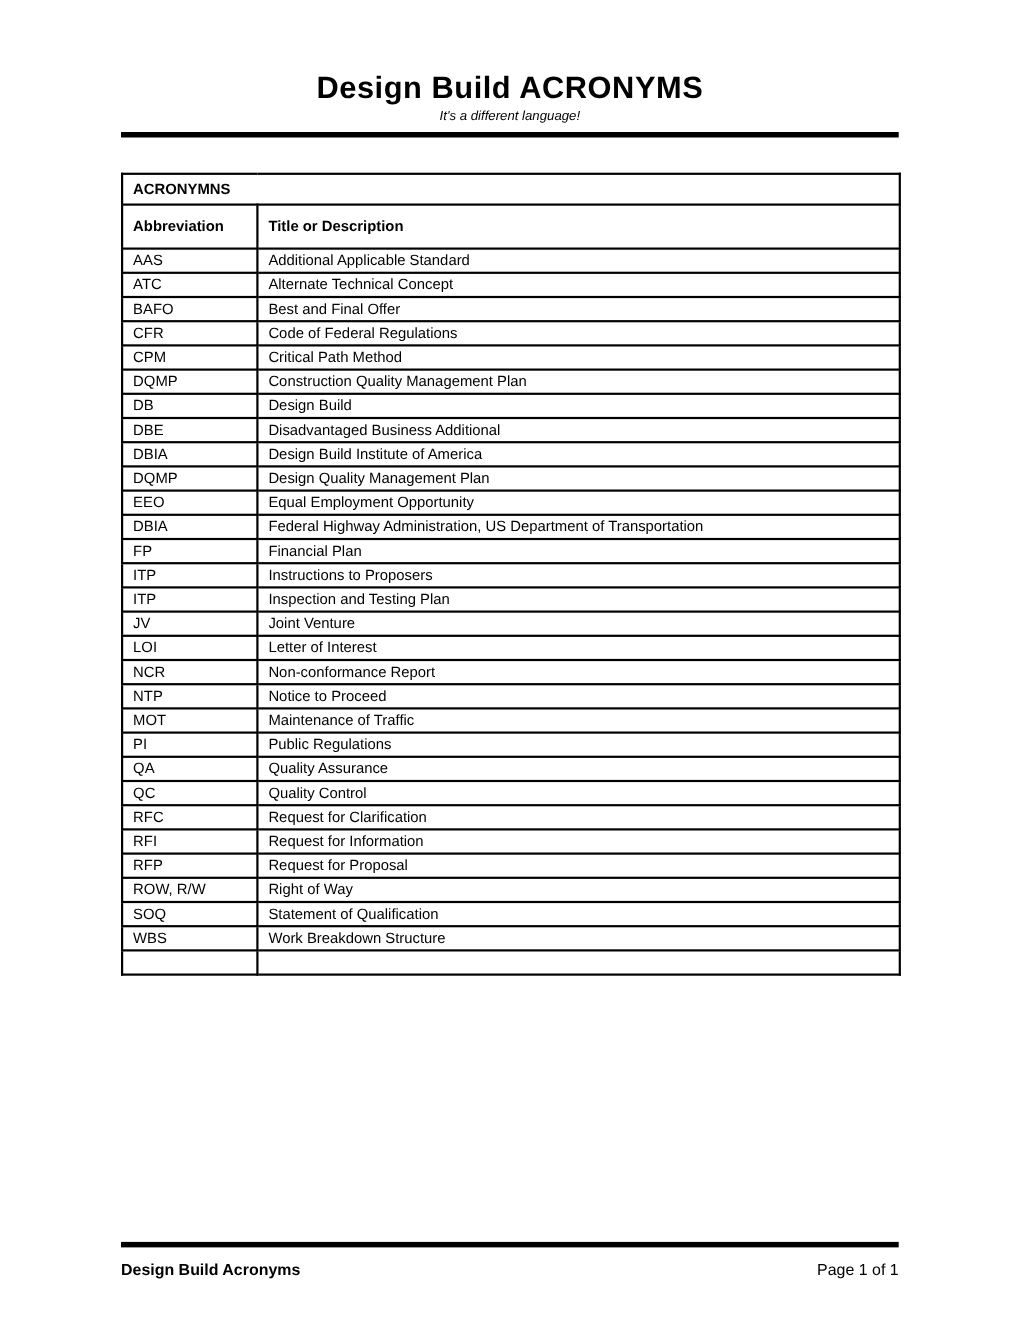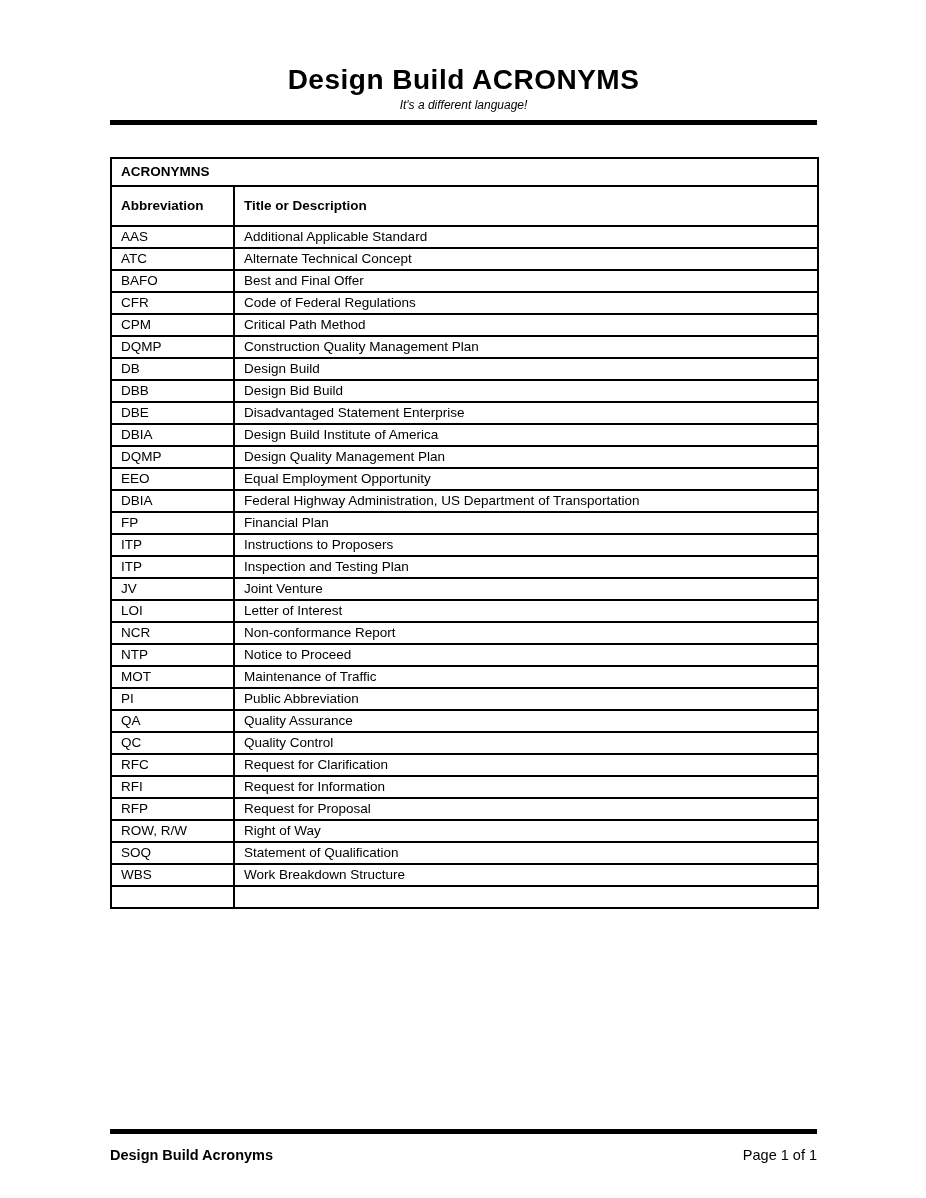--- a/index.html
+++ b/index.html
@@ -145,26 +145,22 @@
         </tr>
         <tr>
           <td class="cell">DQMP</td>
           <td class="cell">Construction Quality Management Plan</td>
         </tr>
         <tr>
           <td class="cell">DB</td>
           <td class="cell">Design Build</td>
         </tr>
         <tr>
-          <td class="cell">DBB</td>
-          <td class="cell">Design Bid Build</td>
-        </tr>
-        <tr>
           <td class="cell">DBE</td>
-          <td class="cell">Disadvantaged Statement Enterprise</td>
+          <td class="cell">Disadvantaged Business Additional</td>
         </tr>
         <tr>
           <td class="cell">DBIA</td>
           <td class="cell">Design Build Institute of America</td>
         </tr>
         <tr>
           <td class="cell">DQMP</td>
           <td class="cell">Design Quality Management Plan</td>
         </tr>
         <tr>
@@ -202,21 +198,21 @@
         <tr>
           <td class="cell">NTP</td>
           <td class="cell">Notice to Proceed</td>
         </tr>
         <tr>
           <td class="cell">MOT</td>
           <td class="cell">Maintenance of Traffic</td>
         </tr>
         <tr>
           <td class="cell">PI</td>
-          <td class="cell">Public Abbreviation</td>
+          <td class="cell">Public Regulations</td>
         </tr>
         <tr>
           <td class="cell">QA</td>
           <td class="cell">Quality Assurance</td>
         </tr>
         <tr>
           <td class="cell">QC</td>
           <td class="cell">Quality Control</td>
         </tr>
         <tr>

